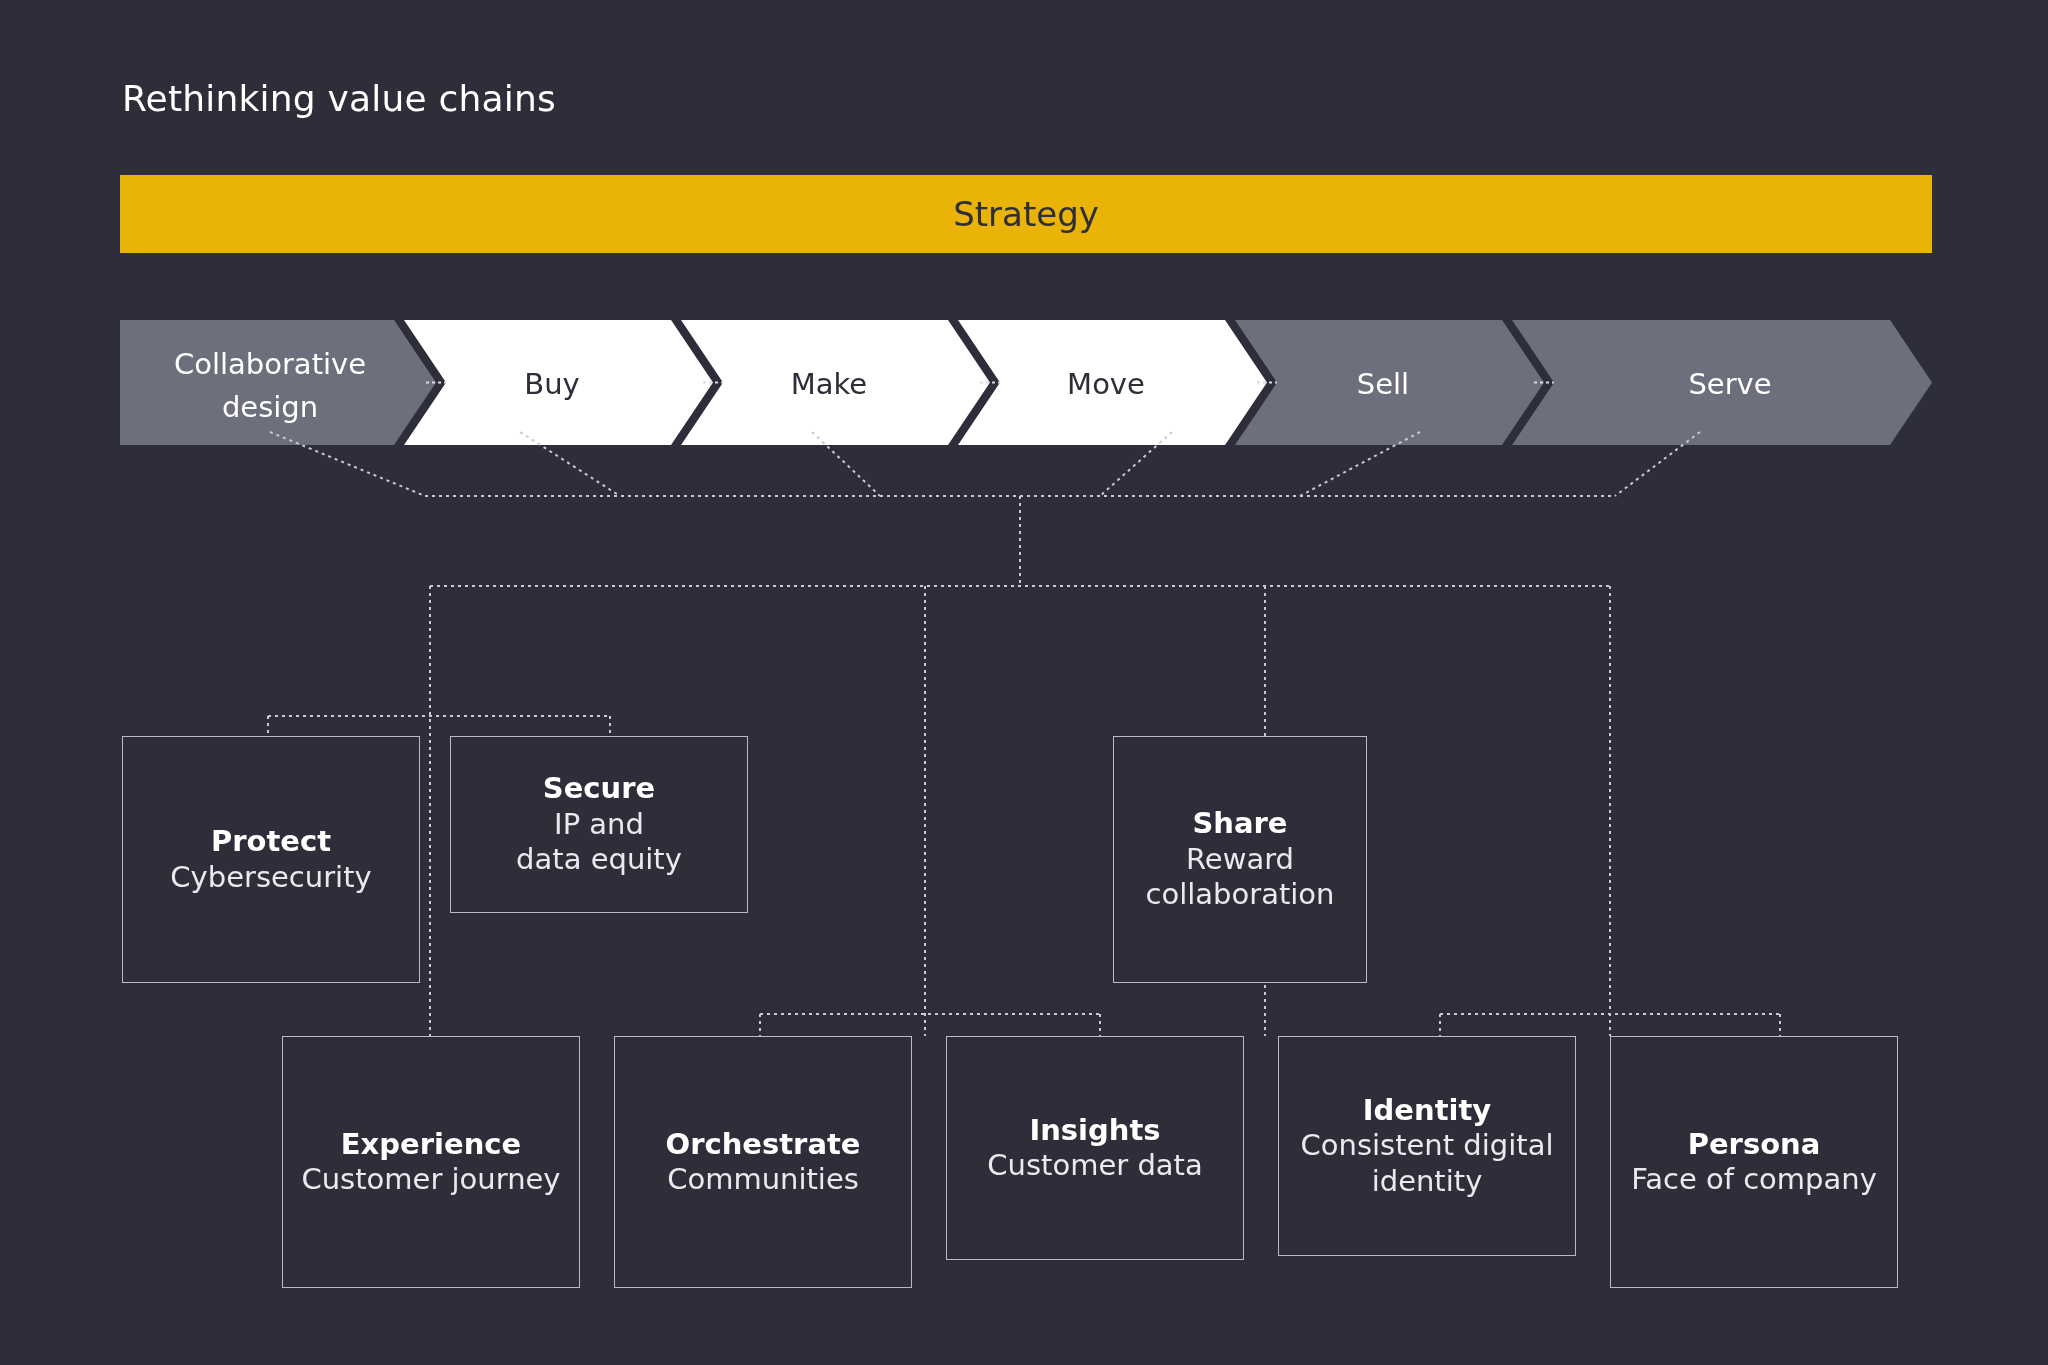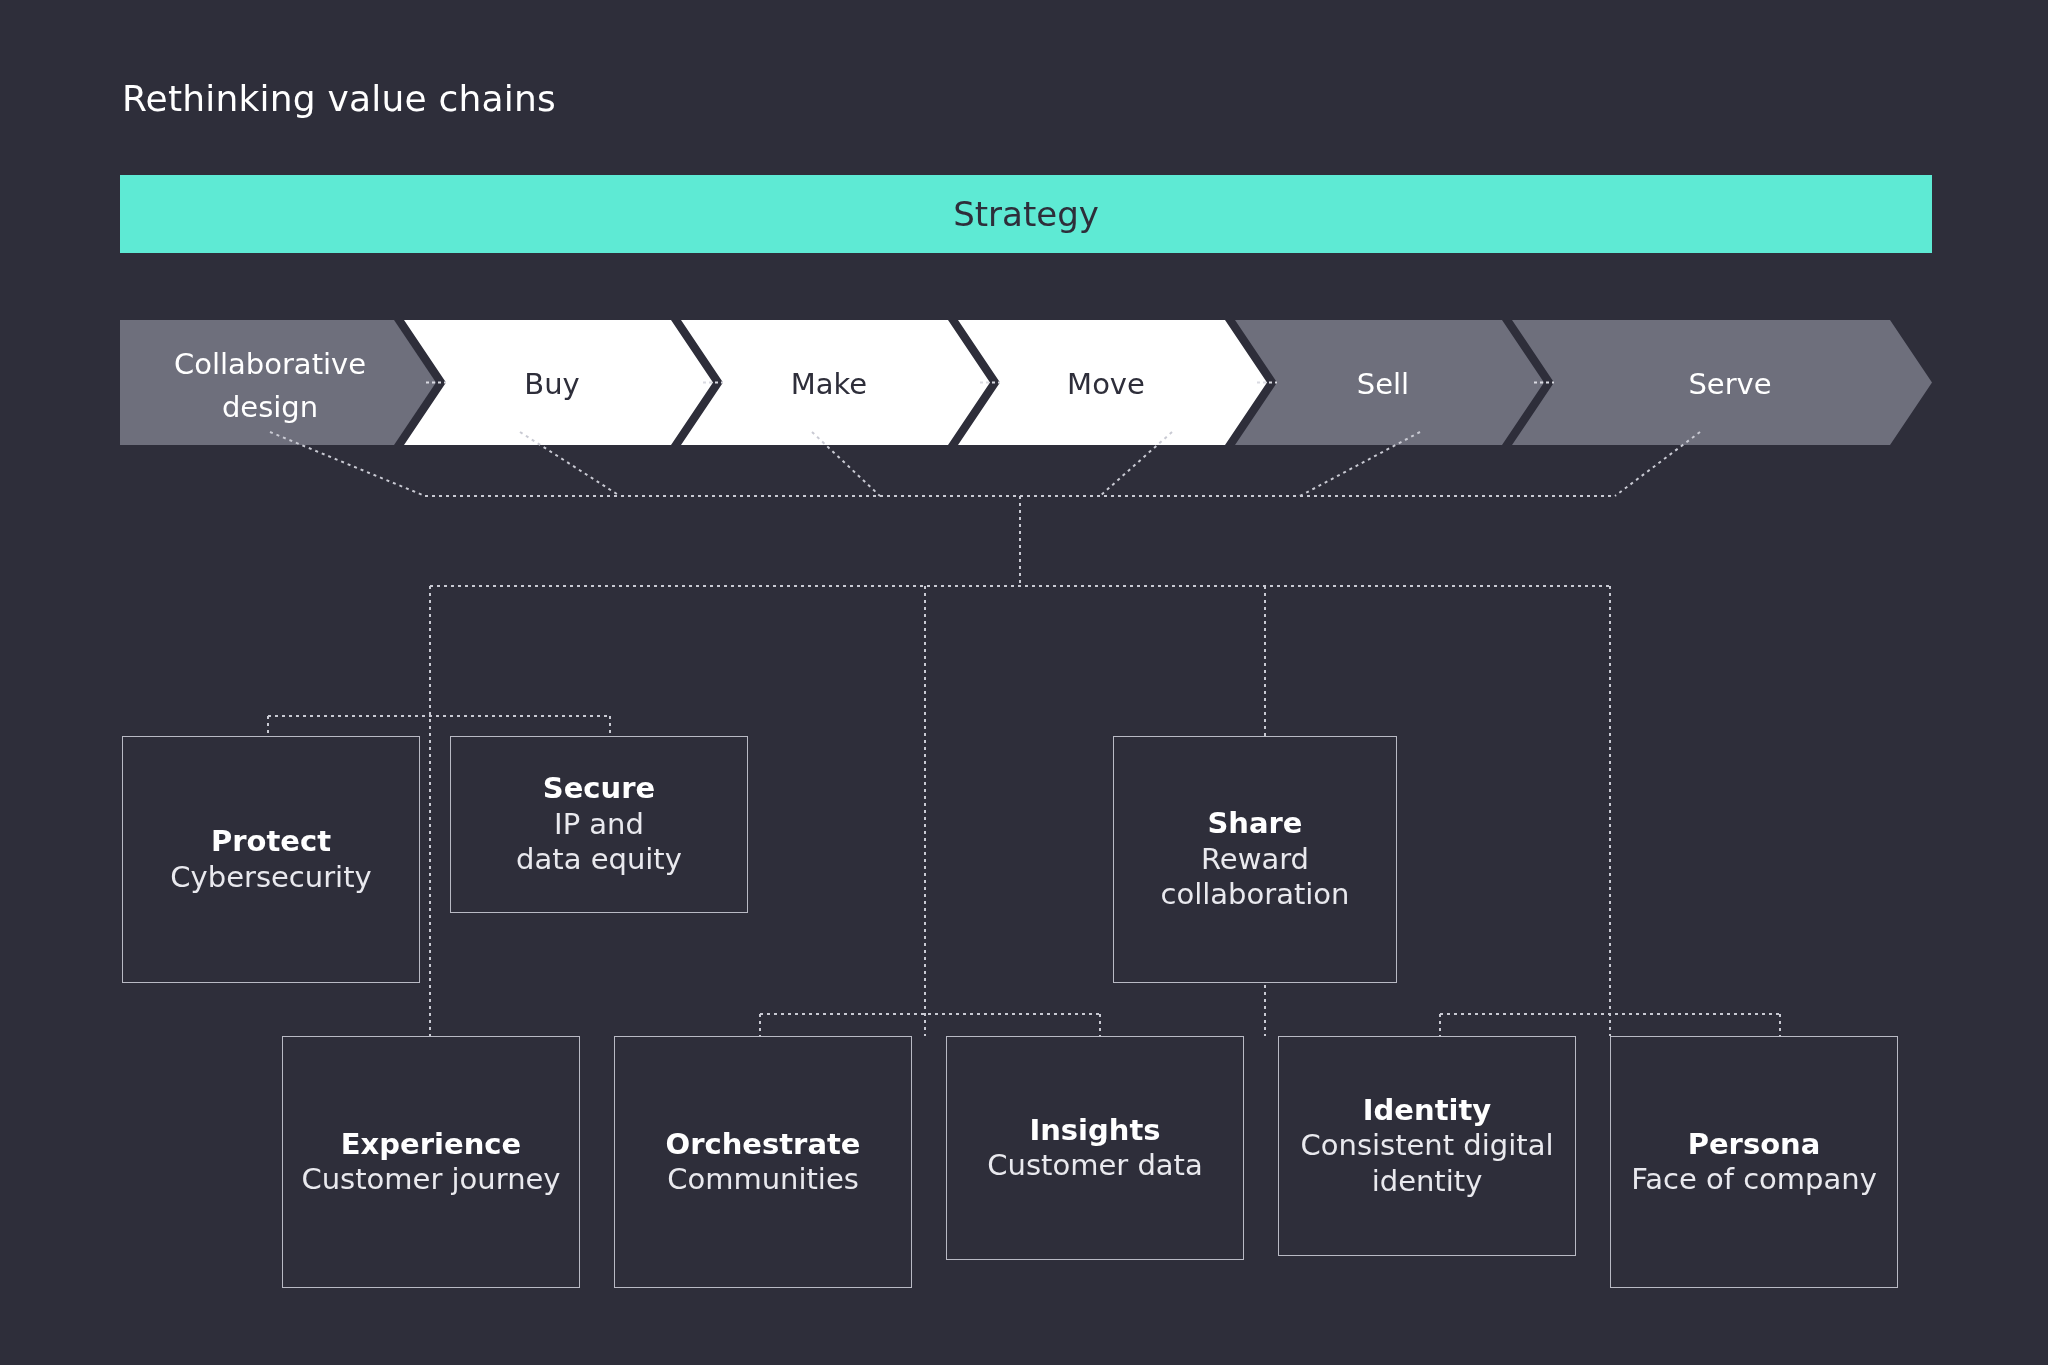--- a/index.html
+++ b/index.html
@@ -16,21 +16,21 @@
   #page-title{
     position:absolute;left:122px;top:78px;
     font-size:36px;color:#ffffff;font-weight:400;
     letter-spacing:.2px;white-space:nowrap;
   }
 
   
   #strategy-bar{
     position:absolute;left:120px;top:175px;
     width:1812px;height:78px;
-    background:#5eead4;
+    background:#eab308;
     display:flex;align-items:center;justify-content:center;
   }
   #strategy-label{
     font-size:34px;color:#2e2e3a;font-weight:400;
   }
 
   
   #chevron-row{
     position:absolute;left:120px;top:320px;
     width:1812px;height:125px;
@@ -162,21 +162,21 @@
     <div class="node-title">Protect</div>
     <div class="node-sub">Cybersecurity</div>
   </div>
 
   <div class="node-box" style="left:450px;top:736px;width:298px;height:177px;">
     <div class="node-title">Secure</div>
     <div class="node-sub">IP and
 data equity</div>
   </div>
 
-  <div class="node-box" style="left:1113px;top:736px;width:284px;height:247px;">
+  <div class="node-box" style="left:1113px;top:736px;width:254px;height:247px;">
     <div class="node-title">Share</div>
     <div class="node-sub">Reward
 collaboration</div>
   </div>
 
   <div class="node-box" style="left:614px;top:1036px;width:298px;height:252px;">
     <div class="node-title">Orchestrate</div>
     <div class="node-sub">Communities</div>
   </div>
 

